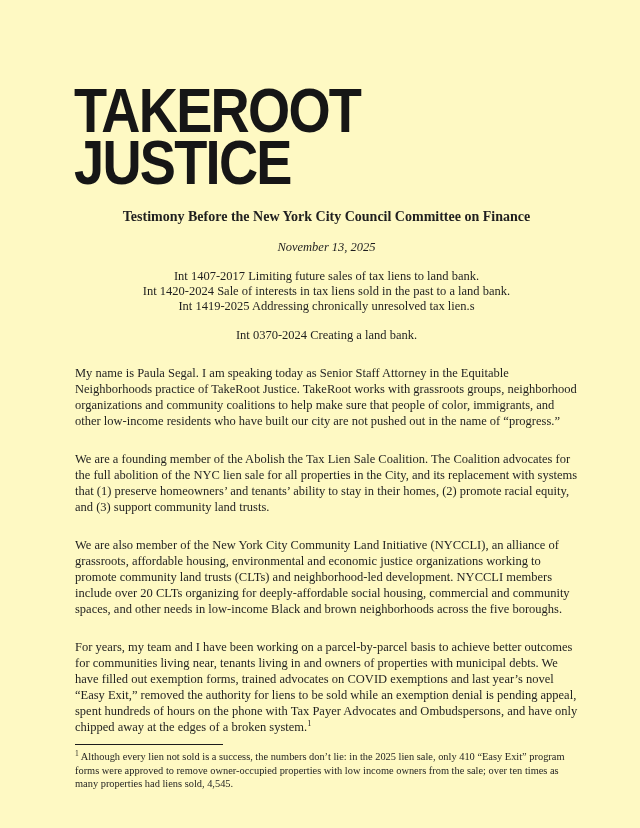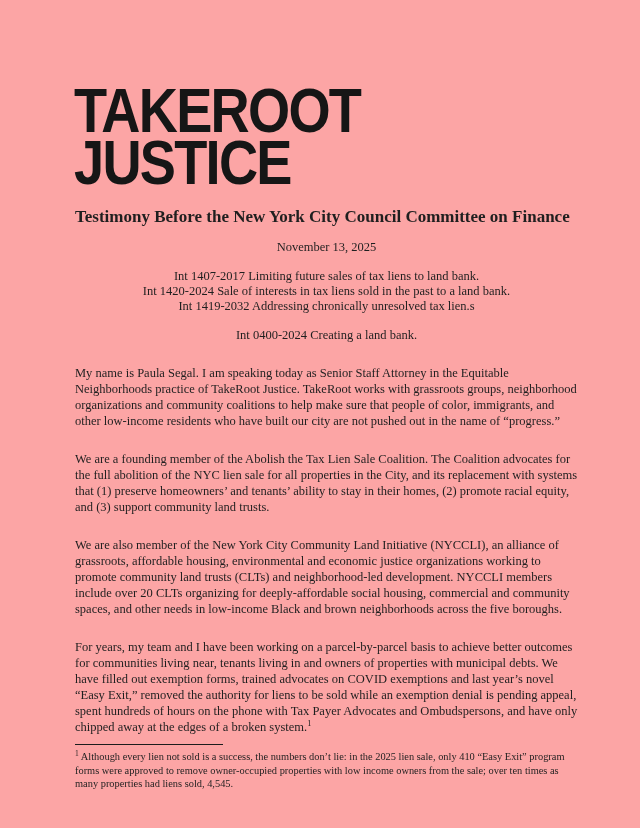--- a/index.html
+++ b/index.html
@@ -8,21 +8,21 @@
     width: 640px;
     height: 828px;
     position: relative;
     overflow: hidden;
     font-family: "Liberation Serif", serif;
     color: #1f1f1f;
   }
   .page {
     position: absolute;
     inset: 0;
-    background: #fca5a5;
+    background: #fef9c3;
   }
   .logo {
     margin: 84px 0 0 74px;
     font-family: "Liberation Sans", sans-serif;
     font-weight: 900;
     font-size: 63px;
     line-height: 52px;
     letter-spacing: -2px;
     color: #161616;
     transform: scaleX(0.86);
@@ -31,26 +31,28 @@
   }
   .content {
     margin-left: 75px;
     width: 503px;
     font-size: 12.5px;
     line-height: 16px;
     text-align: left;
   }
   .doc-title {
     margin-top: 21px;
+    text-align: center;
     font-weight: bold;
-    font-size: 17px;
+    font-size: 14px;
   }
   .doc-date {
     margin-top: 14px;
     text-align: center;
+    font-style: italic;
   }
   .bill-group {
     margin-top: 14px;
     text-align: center;
     line-height: 15px;
   }
   .bill-secondary {
     margin-top: 13px;
     text-align: center;
   }
@@ -88,24 +90,24 @@
 
   <div class="content">
 
     <div class="doc-title">Testimony Before the New York City Council Committee on Finance</div>
 
     <div class="doc-date">November 13, 2025</div>
 
     <div class="bill-group">
       <div>Int 1407-2017 Limiting future sales of tax liens to land bank.</div>
       <div>Int 1420-2024 Sale of interests in tax liens sold in the past to a land bank.</div>
-      <div>Int 1419-2032 Addressing chronically unresolved tax lien.s</div>
+      <div>Int 1419-2025 Addressing chronically unresolved tax lien.s</div>
     </div>
 
-    <div class="bill-secondary">Int 0400-2024 Creating a land bank.</div>
+    <div class="bill-secondary">Int 0370-2024 Creating a land bank.</div>
 
     <div class="para">My name is Paula Segal. I am speaking today as Senior Staff Attorney in the Equitable Neighborhoods practice of TakeRoot Justice. TakeRoot works with grassroots groups, neighborhood organizations and community coalitions to help make sure that people of color, immigrants, and other low-income residents who have built our city are not pushed out in the name of “progress.”</div>
 
     <div class="para">We are a founding member of the Abolish the Tax Lien Sale Coalition. The Coalition advocates for the full abolition of the NYC lien sale for all properties in the City, and its replacement with systems that (1) preserve homeowners’ and tenants’ ability to stay in their homes, (2) promote racial equity, and (3) support community land trusts.</div>
 
     <div class="para">We are also member of the New York City Community Land Initiative (NYCCLI), an alliance of grassroots, affordable housing, environmental and economic justice organizations working to promote community land trusts (CLTs) and neighborhood-led development. NYCCLI members include over 20 CLTs organizing for deeply-affordable social housing, commercial and community spaces, and other needs in low-income Black and brown neighborhoods across the five boroughs.</div>
 
     <div class="para"><span>For years, my team and I have been working on a parcel-by-parcel basis to achieve better outcomes for communities living near, tenants living in and owners of properties with municipal debts. We have filled out exemption forms, trained advocates on COVID exemptions and last year’s novel “Easy Exit,” removed the authority for liens to be sold while an exemption denial is pending appeal, spent hundreds of hours on the phone with Tax Payer Advocates and Ombudspersons, and have only chipped away at the edges of a broken system.</span><sup class="fn-ref">1</sup></div>
 
     <hr class="footnote-rule">

